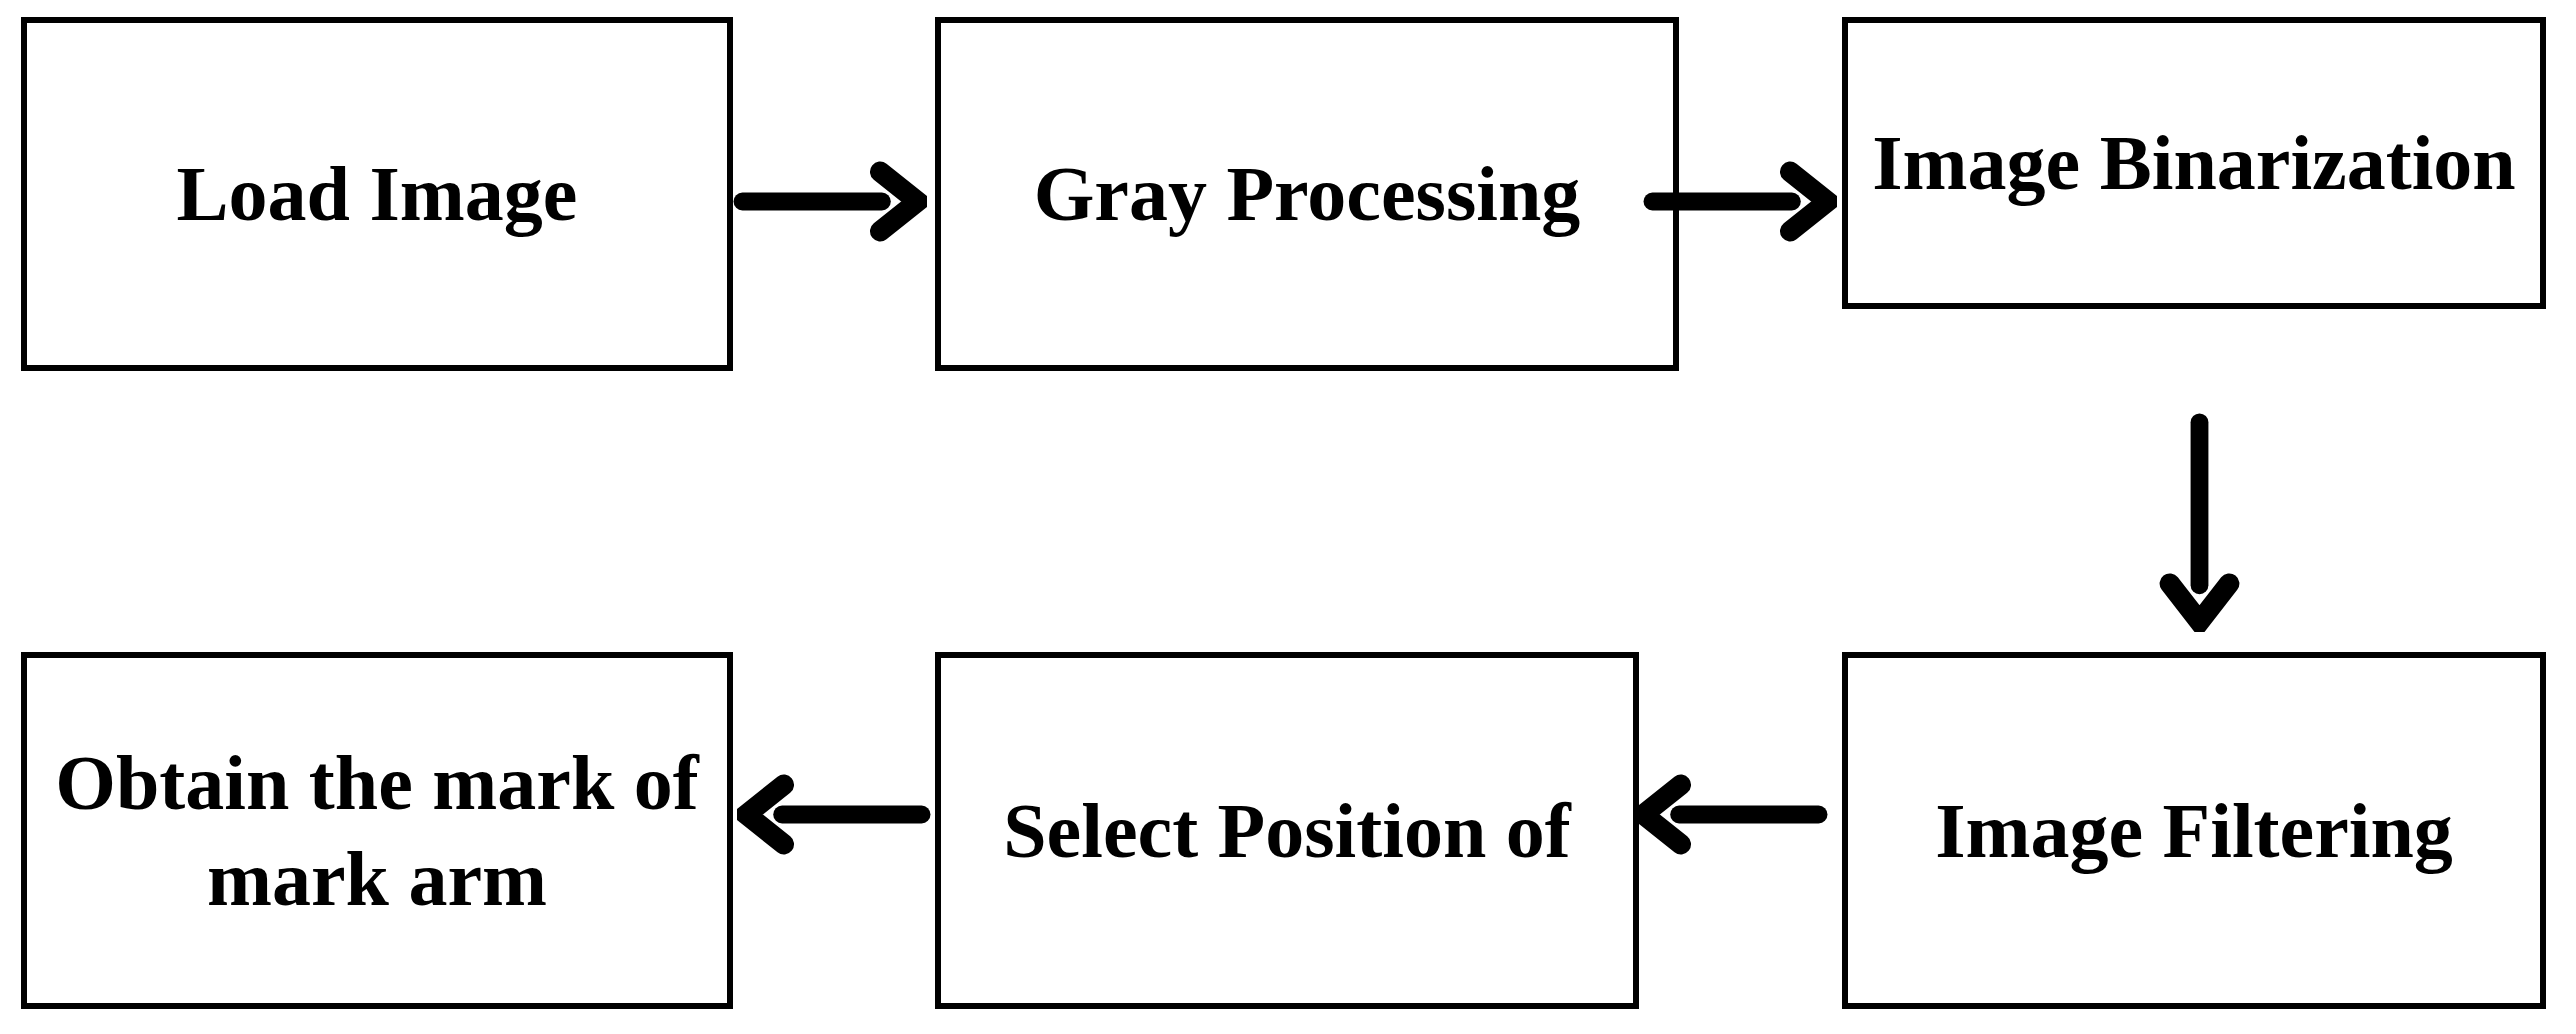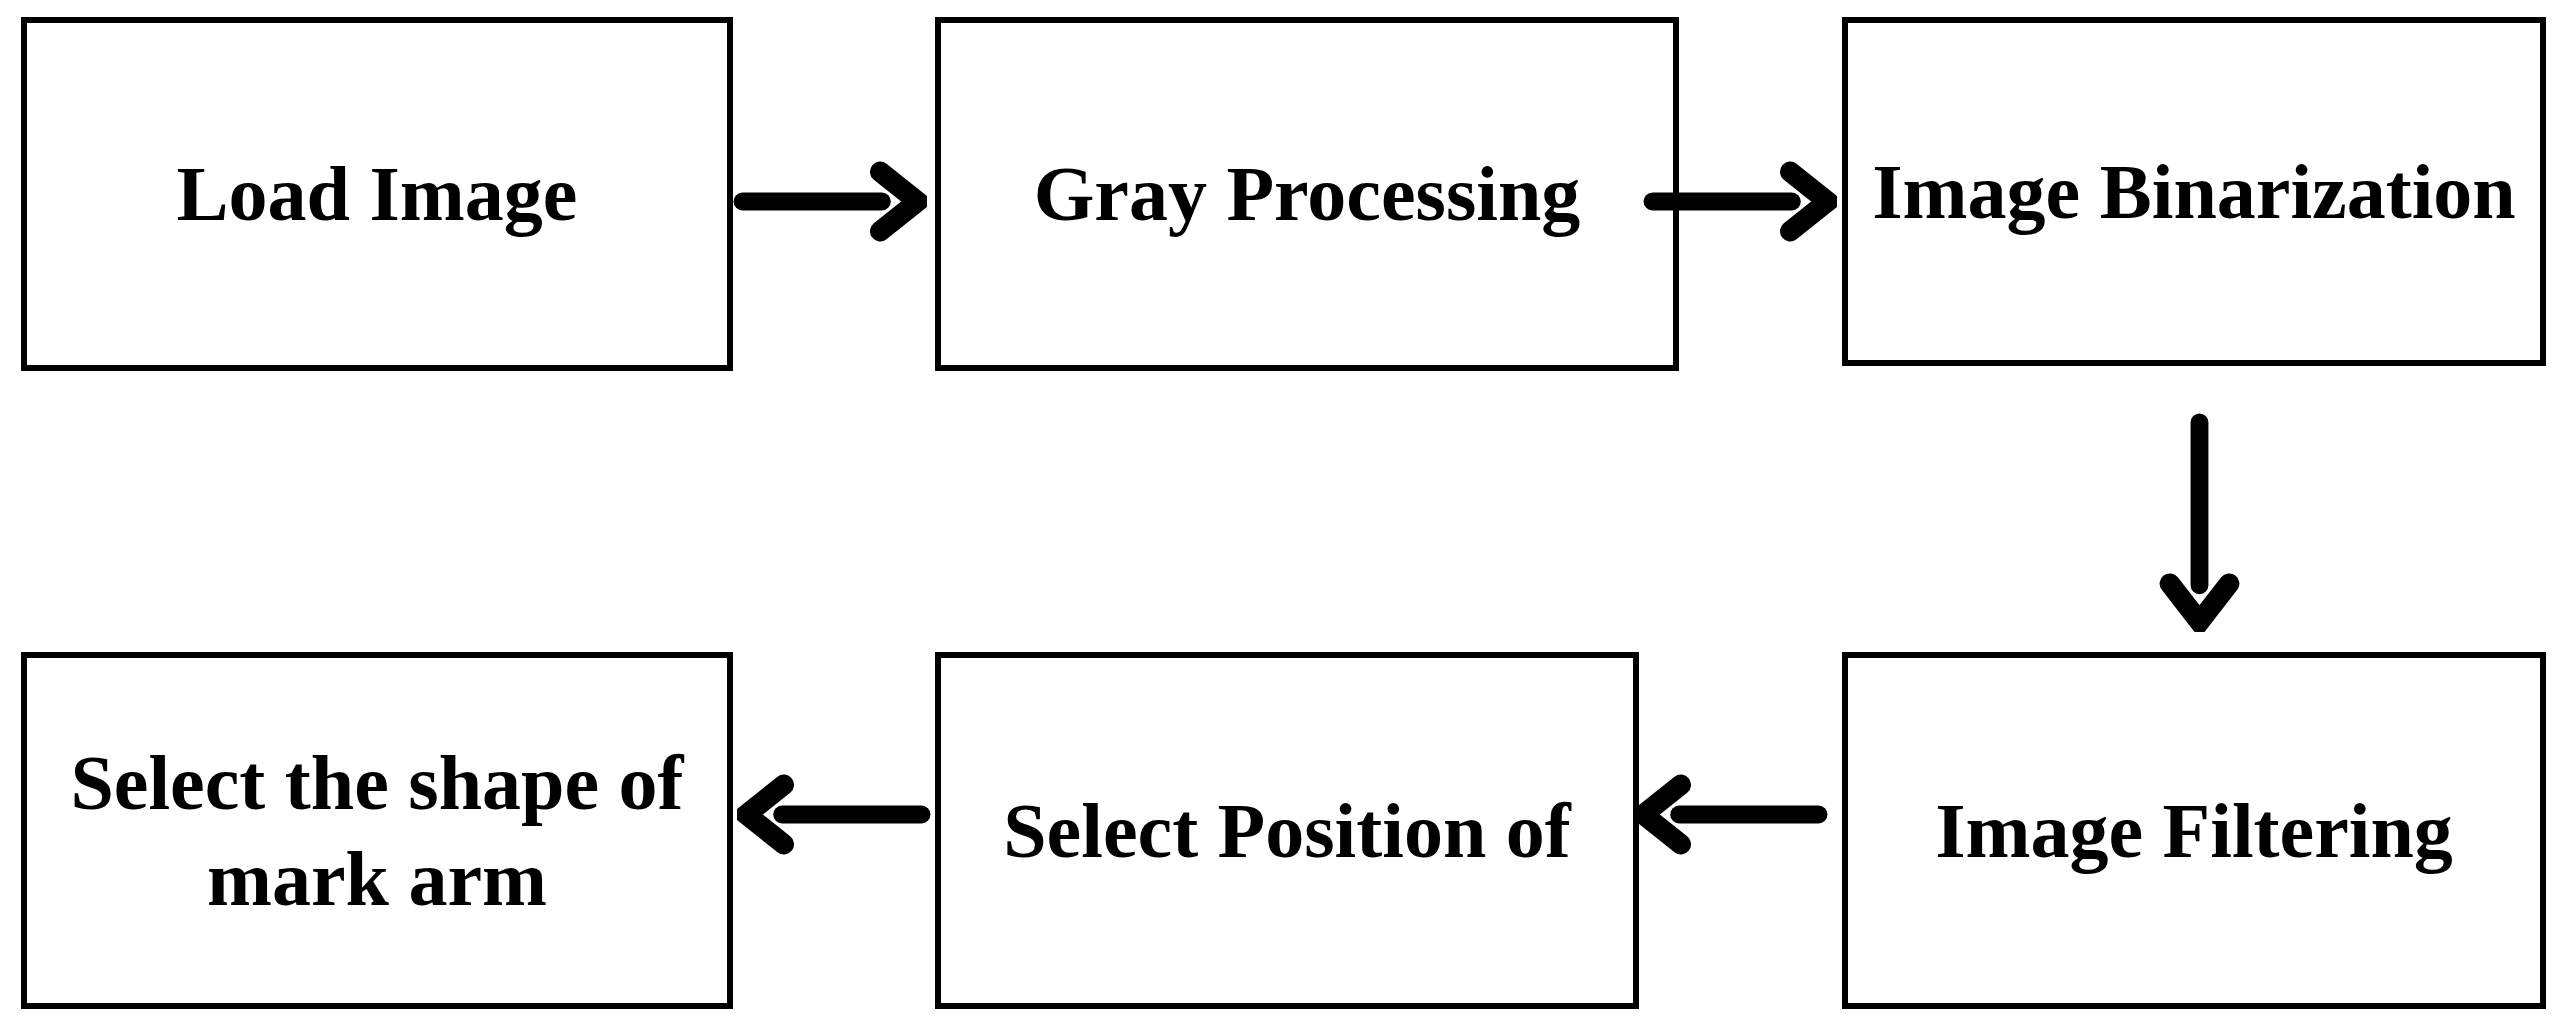--- a/index.html
+++ b/index.html
@@ -27,21 +27,21 @@
     align-items: center;
     justify-content: center;
     text-align: center;
     font-size: 78px;
     line-height: 1.22;
     white-space: nowrap;
   }
   
   .n-load        { left: 21px;   top: 17px;  width: 712px; height: 354px; }
   .n-gray        { left: 935px; top: 17px;  width: 744px; height: 354px; }
-  .n-binarize    { left: 1842px; top: 17px;  width: 704px; height: 349px; }
+  .n-binarize    { left: 1842px; top: 17px;  width: 704px; height: 292px; }
   
   .n-obtain      { left: 21px;   top: 652px; width: 712px; height: 357px; }
   .n-select      { left: 935px; top: 652px; width: 704px; height: 357px; }
   .n-filter      { left: 1842px; top: 652px; width: 704px; height: 357px; }
 
   .arrow {
     position: absolute;
     color: var(--line, #000000);
   }
   .a1 { left: 733px;  top: 159px; }
@@ -71,21 +71,21 @@
 
   <div class="node n-gray">
     <div>Gray Processing</div>
   </div>
 
   <div class="node n-binarize">
     <div>Image Binarization</div>
   </div>
 
   <div class="node n-obtain">
-    <div>Select the shape of</div>
+    <div>Obtain the mark of</div>
     <div>mark arm</div>
   </div>
 
   <div class="node n-select">
     <div>Select Position of</div>
   </div>
 
   <div class="node n-filter">
     <div>Image Filtering</div>
   </div>

